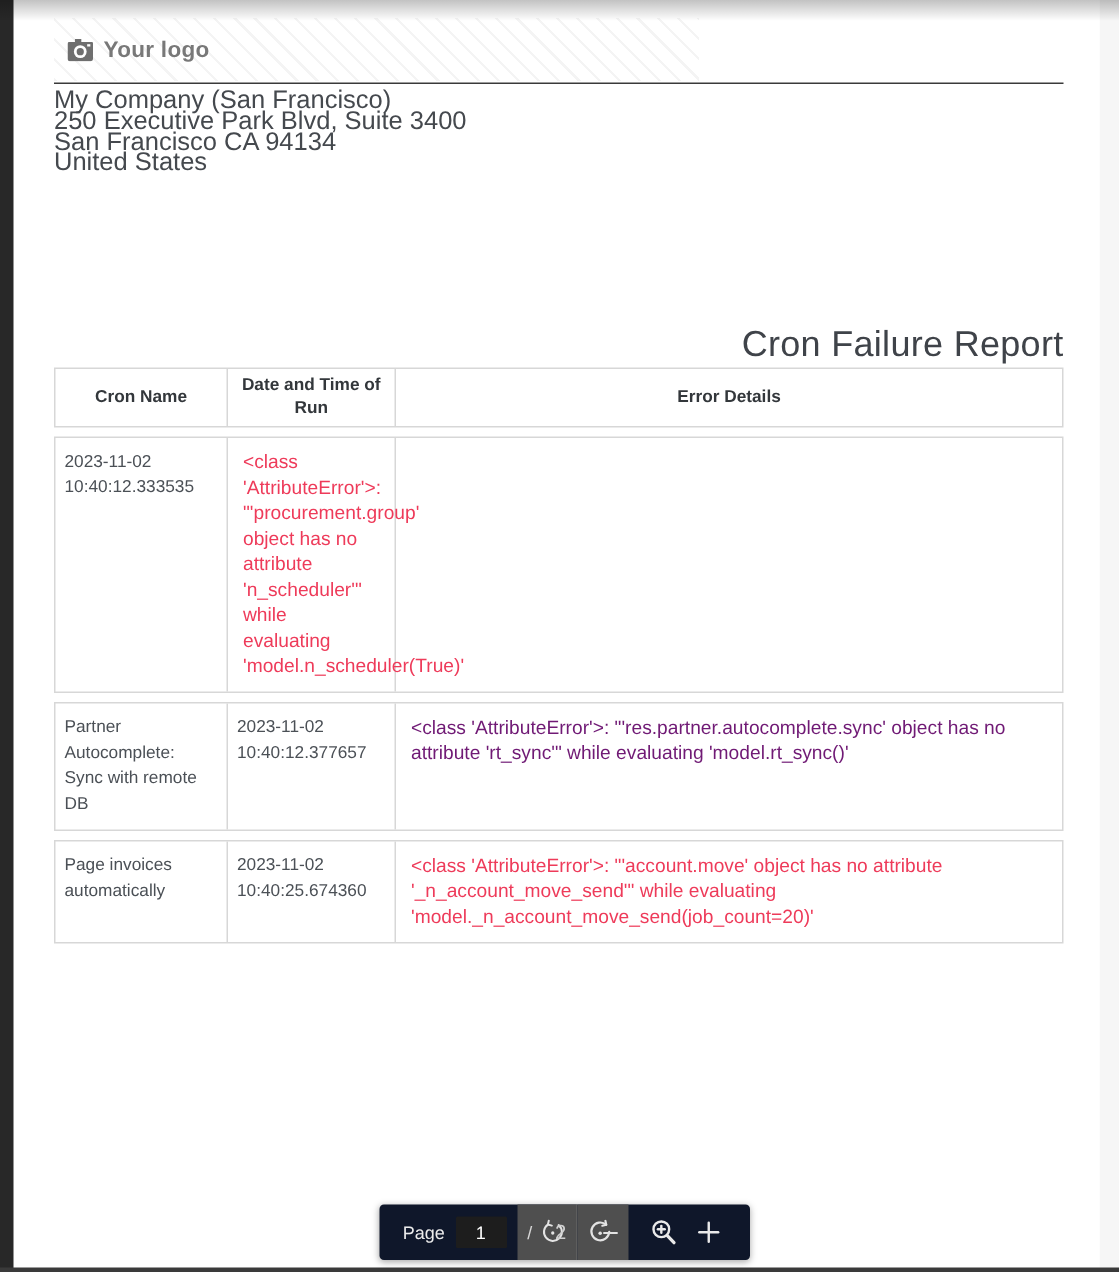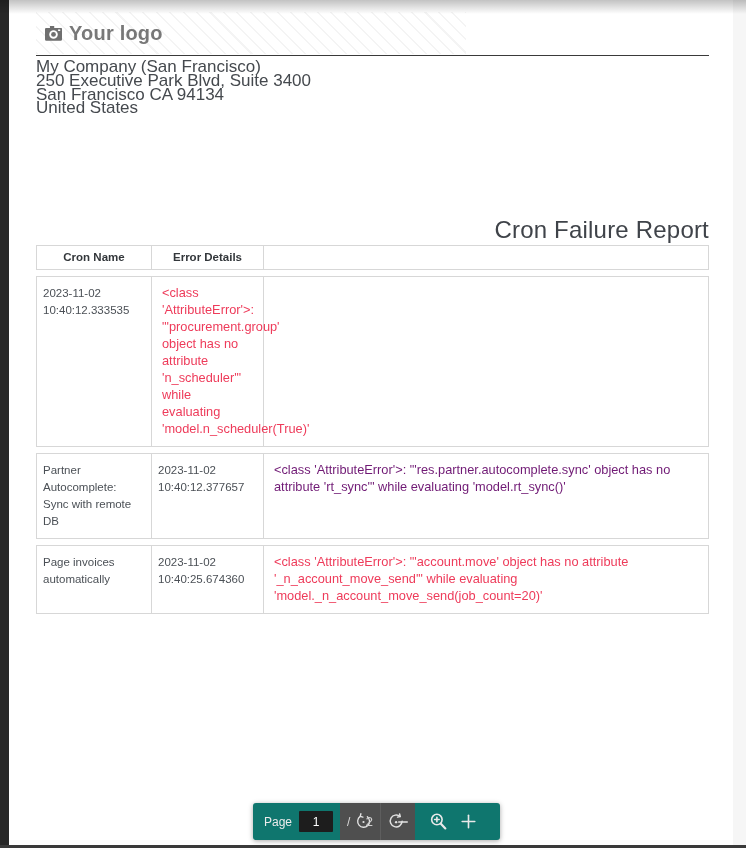--- a/index.html
+++ b/index.html
@@ -14,21 +14,21 @@
   .left-edge   { position: absolute; left: 0; top: 0; width: 9px; height: 848px; background: #282828; z-index: 5; }
   .right-edge  { position: absolute; left: 733px; top: 0; width: 13px; height: 848px; background: #f6f6f6; z-index: 1; }
   .bottom-edge { position: absolute; left: 0; top: 845px; width: 746px; height: 3px; background: #3a3a3a; z-index: 5; }
 
   
   .doc { position: absolute; left: 9px; top: 0; width: 724px; height: 848px;
          background: #fff; padding: 12px 24px 0 27px; color: #4b5056; z-index: 2; }
 
   .logo-box { width: 430px; height: 42px; display: flex; align-items: center; padding-left: 9px;
               background: repeating-linear-gradient(45deg, rgba(0,0,0,0.045) 0 1.5px, transparent 1.5px 9.5px); }
-  .logo-text { font-size: 20px; font-weight: bold; color: #787878; margin-left: 7px; letter-spacing: .2px; }
+  .logo-text { font-size: 15px; font-weight: bold; color: #787878; margin-left: 7px; letter-spacing: .2px; }
 
   .head-rule { border: none; border-top: 1.7px solid #3a3a3a; margin: 1px 0 4px 0; }
 
   .addr { font-size: 17px; line-height: 13.8px; color: #45494e; }
 
   .report-title { text-align: right; font-size: 24px; font-weight: 500; color: #3f4349;
                   margin-top: 101px; letter-spacing: .2px; }
 
   .section-label { margin-top: 45px; font-size: 11.5px; font-weight: bold; color: #33373b; }
 
@@ -36,22 +36,22 @@
   .trow { display: grid; grid-template-columns: 115px 112px 1fr;
           border: 1px solid #d7d7d7; margin-bottom: 6px; background: #fff; }
   .trow > div { padding: 8px 6px; line-height: 17px; }
   .trow > div:nth-child(1), .trow > div:nth-child(2) { border-right: 1px solid #d7d7d7; }
   .thead > div { font-weight: bold; color: #33373b; text-align: center; line-height: 15px;
                  padding: 4px 4px; display: flex; align-items: center; justify-content: center; }
   .cell-error { font-size: 12.8px; line-height: 21.5px; padding: 7px 10px 9px 10px !important; }
 
   
   .toolbar { position: absolute; left: 253px; top: 803px; height: 37px; width: 247px;
-             background: #0f766e; border-radius: 3px; display: flex; align-items: stretch;
-             z-index: 7; box-shadow: 0 1px 5px rgba(0,0,0,.35); color: #e6e6e6; font-size: 12px; }
+             background: #0f172a; border-radius: 3px; display: flex; align-items: stretch;
+             z-index: 7; box-shadow: 0 1px 5px rgba(0,0,0,.35); color: #e6e6e6; font-size: 12px; justify-content: center; }
   .tb-cell { display: flex; align-items: center; }
   .tb-pagelabel { margin-left: 11px; color: #ececec; }
   .tb-input { width: 34px; height: 21px; margin-left: 7px; background: #1d1d1d; border: none;
               color: #fff; text-align: center; font-size: 12px; border-radius: 1px;
               font-family: "Liberation Sans", sans-serif; }
   .tb-seg { display: flex; align-items: center; background: #4f4f4f; padding: 0 7px; margin-left: 7px; }
   .tb-slash { color: #d8d8d8; margin-right: 5px; }
   .tb-total { color: #cfcfcf; font-size: 13.5px; margin-left: -7px; position: relative; z-index: 1; }
   .tb-div { width: 1px; background: #5e5e5e; }
   .tb-seg2 { display: flex; align-items: center; background: #4f4f4f; padding: 0 6px; margin-left: 0; }
@@ -91,20 +91,21 @@
     <div>San Francisco CA 94134</div>
     <div>United States</div>
   </div>
 
   <div class="report-title">Cron Failure Report</div>
 
 
   <div class="tbl">
     <div class="trow thead">
       <div>Cron Name</div>
+      <div>Date and Time of Run</div>
       <div>Error Details</div>
     </div>
 
     <div class="trow">
       <div>2023-11-02 10:40:12.333535</div>
       <div class="cell-error" style="color: rgb(238, 59, 90);">&lt;class 'AttributeError'&gt;: "'procurement.group' object has no attribute 'n_scheduler'" while evaluating 'model.n_scheduler(True)'</div>
     </div>
 
     <div class="trow">
       <div>Partner Autocomplete: Sync with remote DB</div>

